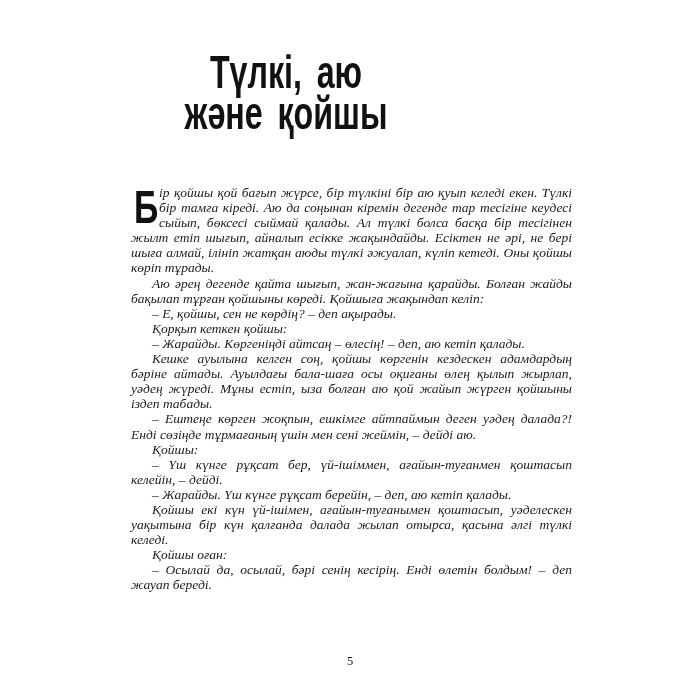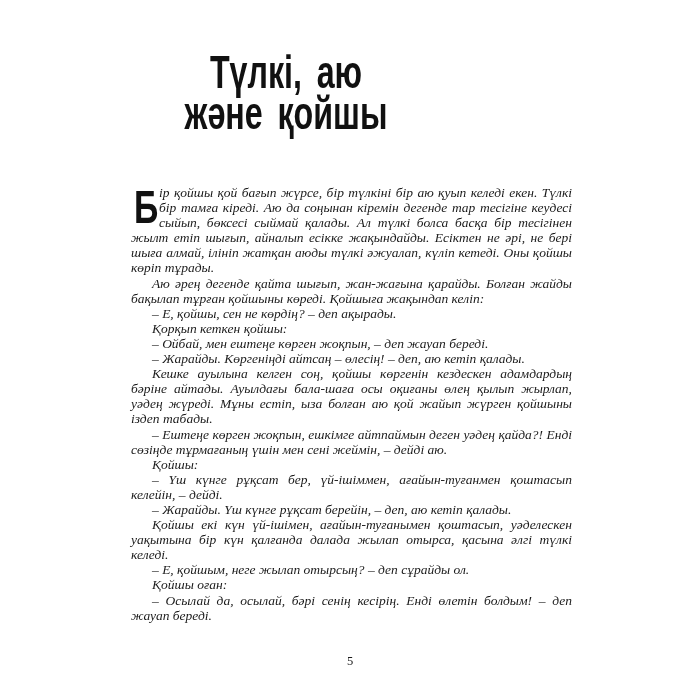--- a/index.html
+++ b/index.html
@@ -85,28 +85,26 @@
     <span class="title-line">және қойшы</span>
   </h1>
 
   <span class="dropcap">Б</span>
 
   <div class="body-text">
     <p><span class="dropcap-spacer"></span><span>ір қойшы қой бағып жүрсе, бір түлкіні бір аю қуып келеді екен. Түлкі бір тамға кіреді. Аю да соңынан кіремін дегенде тар тесігіне кеудесі сыйып, бөксесі сыймай қалады. Ал түлкі болса басқа бір тесігінен жылт етіп шығып, айналып есікке жақындайды. Есіктен не әрі, не бері шыға алмай, ілініп жатқан аюды түлкі әжуалап, күліп кетеді. Оны қойшы көріп тұрады.</span></p>
     <p class="indent">Аю әрең дегенде қайта шығып, жан-жағына қарайды. Болған жайды бақылап тұрған қойшыны көреді. Қойшыға жақындап келіп:</p>
     <p class="indent">– Е, қойшы, сен не көрдің? – деп ақырады.</p>
     <p class="indent">Қорқып кеткен қойшы:</p>
-    <p class="indent">– Ойбай, мен ештеңе көрген жоқпын, – деп жауап береді.</p>
     <p class="indent">– Жарайды. Көргеніңді айтсаң – өлесің! – деп, аю кетіп қалады.</p>
     <p class="indent">Кешке ауылына келген соң, қойшы көргенін кездескен адамдардың бәріне айтады. Ауылдағы бала-шаға осы оқиғаны өлең қылып жырлап, уәдең жүреді. Мұны естіп, ыза болған аю қой жайып жүрген қойшыны іздеп табады.</p>
-    <p class="indent">– Ештеңе көрген жоқпын, ешкімге айтпаймын деген уәдең қайда?! Енді сөзіңде тұрмағаның үшін мен сені жеймін, – дейді аю.</p>
+    <p class="indent">– Ештеңе көрген жоқпын, ешкімге айтпаймын деген уәдең далада?! Енді сөзіңде тұрмағаның үшін мен сені жеймін, – дейді аю.</p>
     <p class="indent">Қойшы:</p>
     <p class="indent">– Үш күнге рұқсат бер, үй-ішіммен, ағайын-туғанмен қоштасып келейін, – дейді.</p>
     <p class="indent">– Жарайды. Үш күнге рұқсат берейін, – деп, аю кетіп қалады.</p>
     <p class="indent">Қойшы екі күн үй-ішімен, ағайын-туғанымен қоштасып, уәделескен уақытына бір күн қалғанда далада жылап отырса, қасына әлгі түлкі келеді.</p>
-    <p class="indent">– Е, қойшым, неге жылап отырсың? – деп сұрайды ол.</p>
     <p class="indent">Қойшы оған:</p>
     <p class="indent">– Осылай да, осылай, бәрі сенің кесірің. Енді өлетін болдым! – деп жауап береді.</p>
   </div>
 
   <div class="page-number">5</div>
 
 </div>
 
 </body></html>

